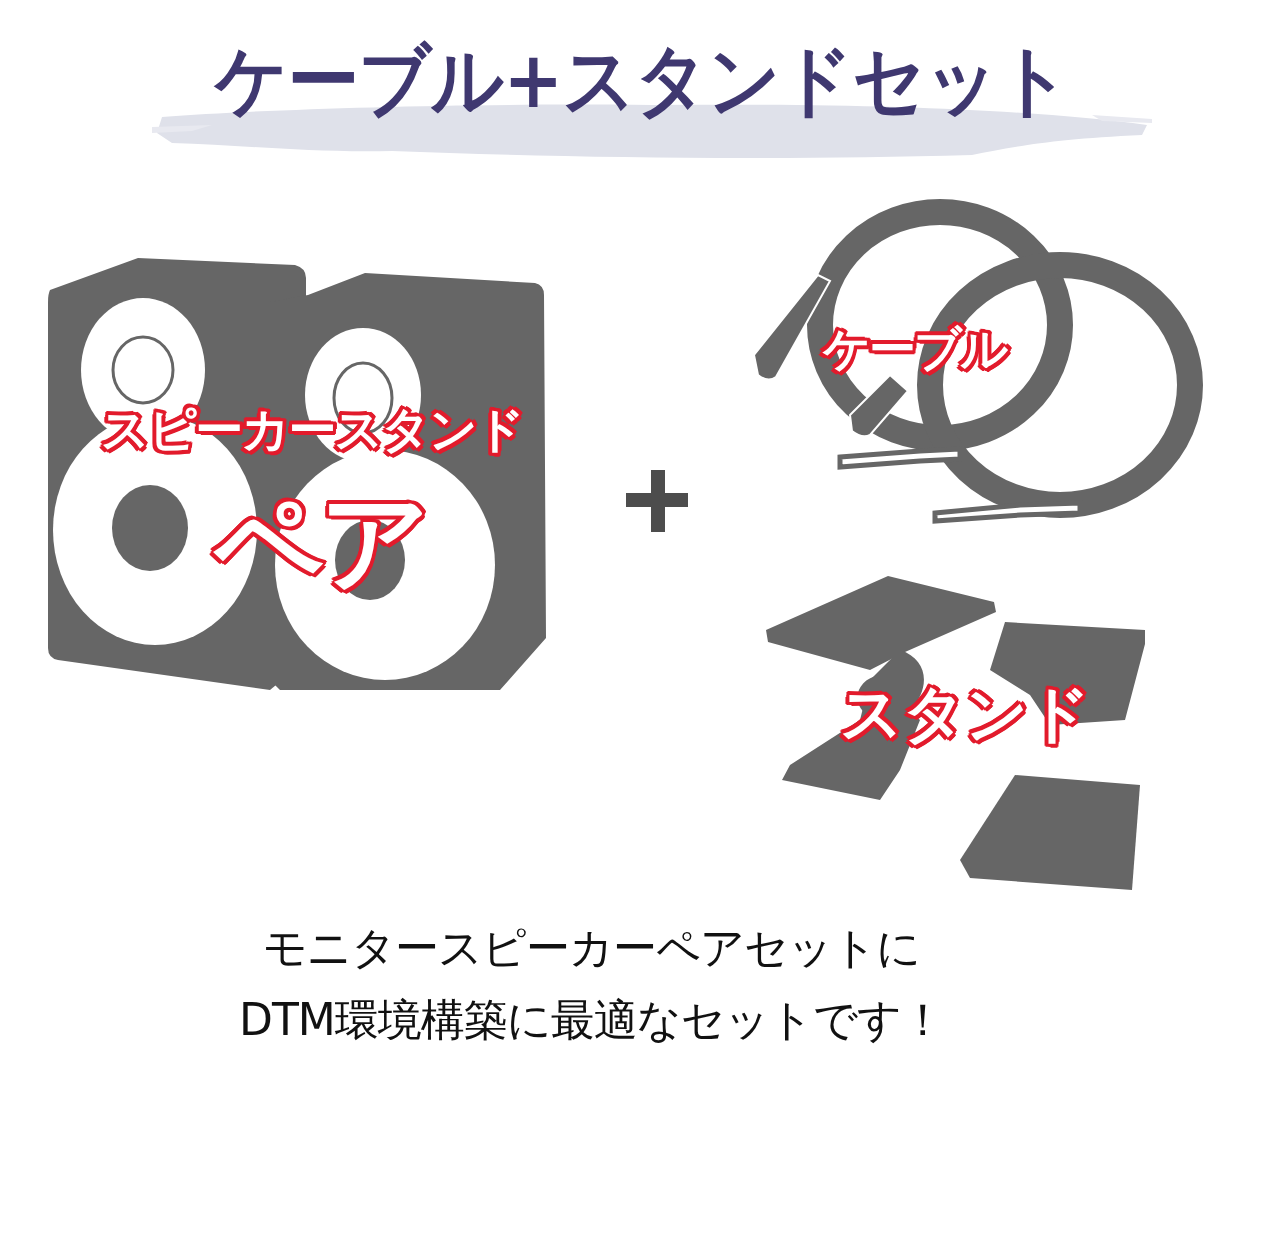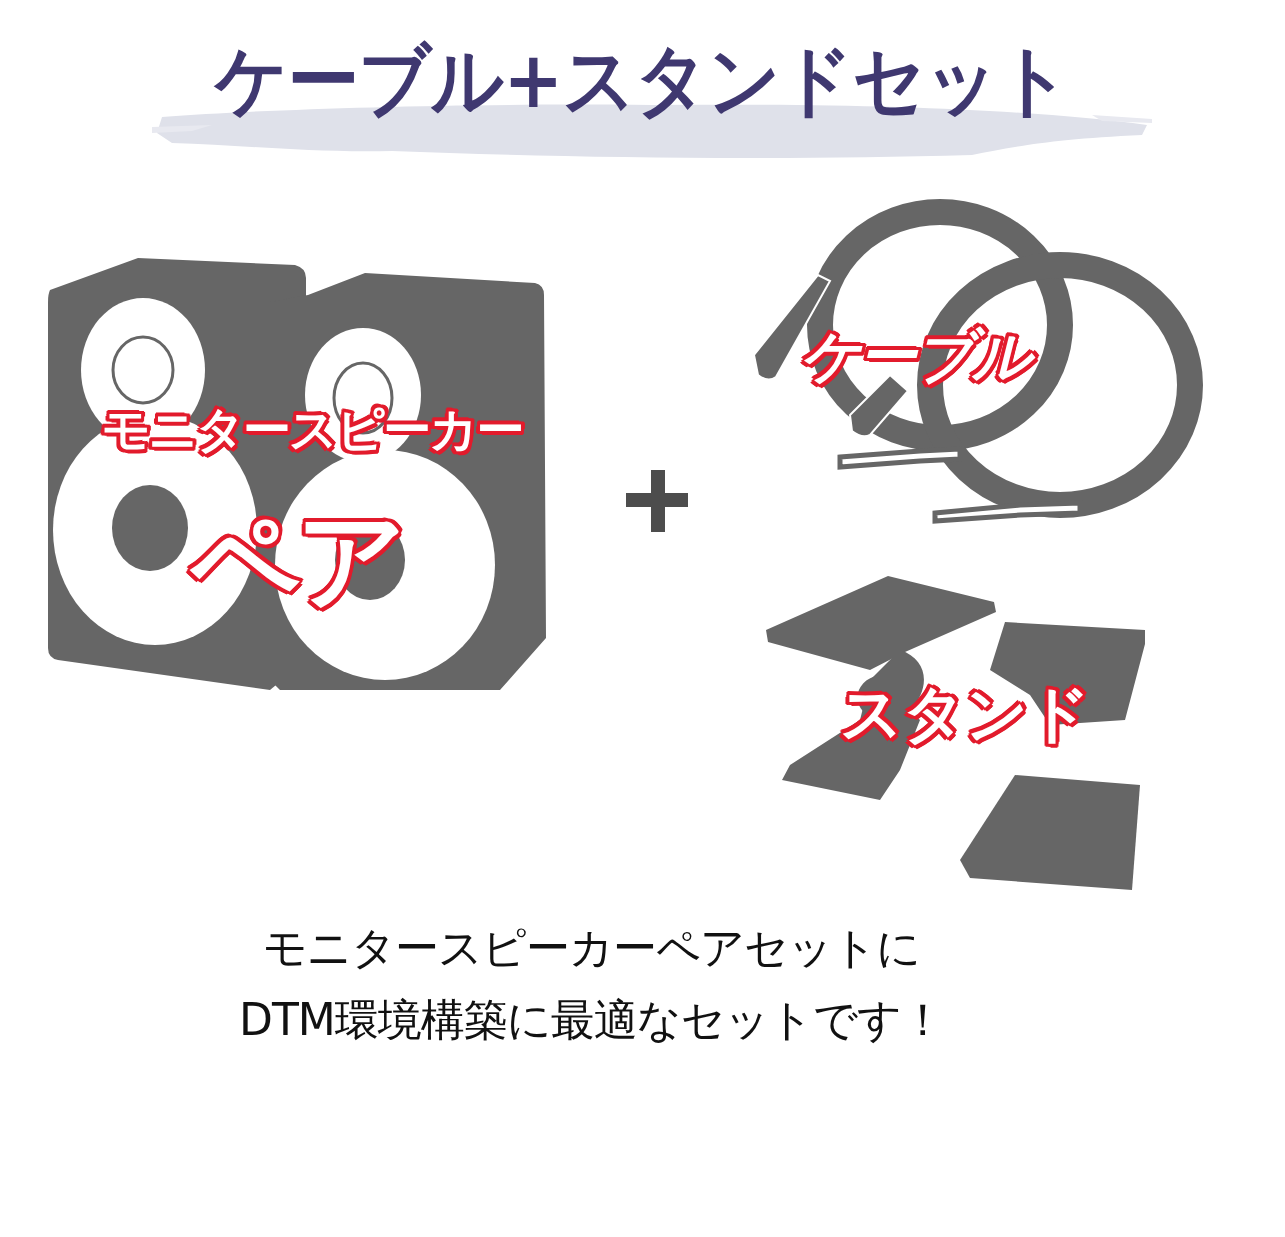--- a/index.html
+++ b/index.html
@@ -16,22 +16,22 @@
 
     
     .outlined { font-weight: bold; color: #ffffff;
       text-shadow:
         -3px -3px 0 #e21b2c, 3px -3px 0 #e21b2c, -3px 3px 0 #e21b2c, 3px 3px 0 #e21b2c,
         0 -3px 0 #e21b2c, 0 3px 0 #e21b2c, -3px 0 0 #e21b2c, 3px 0 0 #e21b2c,
         -2px -4px 0 #e21b2c, 2px 4px 0 #e21b2c, 4px -2px 0 #e21b2c, -4px 2px 0 #e21b2c;
       white-space: nowrap; }
 
     .speaker-label-1 { left: 72px; top: 398px; width: 480px; text-align: center; font-size: 48px; letter-spacing: -2px; }
-    .speaker-label-2 { left: 190px; top: 488px; width: 260px; text-align: left; font-size: 108px; letter-spacing: -4px; }
-    .cable-label { left: 801px; top: 318px; font-size: 58px; letter-spacing: -2px; font-style: italic; }
+    .speaker-label-2 { left: 190px; top: 470px; width: 260px; text-align: center; font-size: 108px; letter-spacing: -4px; }
+    .cable-label { left: 823px; top: 318px; font-size: 47px; letter-spacing: -2px; }
     .stand-label { left: 840px; top: 672px; font-size: 62px; letter-spacing: -1px; }
 
     .plus { left: 626px; top: 470px; width: 62px; height: 62px; }
 
     
     .desc { left: 0; top: 912px; width: 1183px; text-align: center; color: #111111;
             font-size: 44px; line-height: 72px; letter-spacing: -1px; }
     .desc .line { display: block; white-space: nowrap; }
     .accent { color: #f0545a; }
   </style>
@@ -58,21 +58,21 @@
 
   <ellipse cx="115" cy="290" rx="102" ry="115" fill="#ffffff"></ellipse>
   <ellipse cx="110" cy="288" rx="38" ry="43" fill="#666666"></ellipse>
 
   <ellipse cx="323" cy="155" rx="58" ry="67" fill="#ffffff"></ellipse>
   <ellipse cx="323" cy="158" rx="29" ry="35" fill="#ffffff" stroke="#666666" stroke-width="3"></ellipse>
 
   <ellipse cx="345" cy="325" rx="110" ry="115" fill="#ffffff"></ellipse>
   <ellipse cx="330" cy="320" rx="35" ry="40" fill="#666666"></ellipse>
 </svg>
-<div class="abs outlined speaker-label-1">モニタースピーカー</div>
+<div class="abs outlined speaker-label-1">スピーカースタンド</div>
 <div class="abs outlined speaker-label-2">ペア</div>
 
 <svg class="abs plus" viewBox="0 0 62 62">
   <rect x="25" y="0" width="14" height="62" fill="#4d4d4d"></rect>
   <rect x="0" y="23" width="62" height="14" fill="#4d4d4d"></rect>
 </svg>
 
 <svg class="abs" style="left:740px;top:195px;" width="470" height="330" viewBox="0 0 470 330">
   <g fill="none" stroke="#666666">
     <ellipse cx="200" cy="130" rx="120" ry="113" stroke-width="26"></ellipse>

